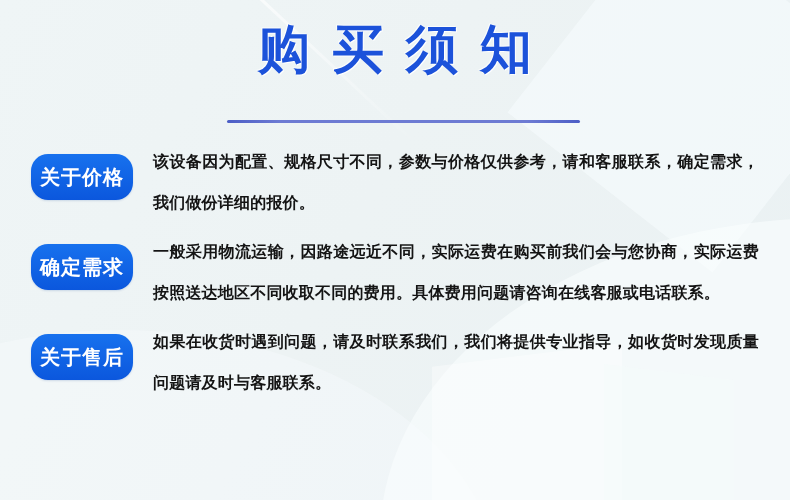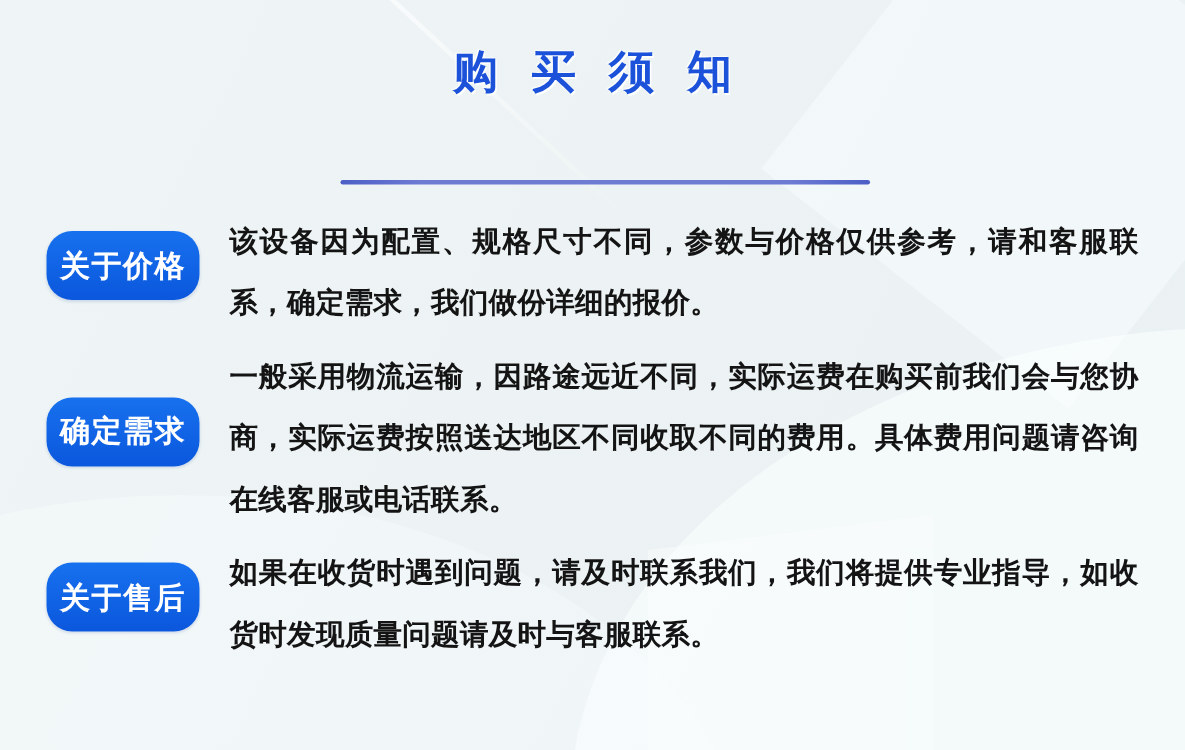--- a/index.html
+++ b/index.html
@@ -57,21 +57,21 @@
     transform: rotate(38deg);
   }
 
   
   .header { position: relative; text-align: center; padding-top: 24px; }
   .title {
     display: inline-block;
     margin: 0 -22px 0 0;
     font-family: "DejaVu Serif", "Liberation Serif", serif;
     font-weight: bold;
-    font-size: 30px;
+    font-size: 52px;
     line-height: 50px;
     color: #1c52da;
     letter-spacing: 22px;
     text-shadow: 1px 1px 0 rgba(255,255,255,0.95), -1px -1px 0 rgba(255,255,255,0.7);
     white-space: nowrap;
   }
   .divider {
     position: absolute;
     left: 227px; top: 120px;
     width: 353px; height: 3px;
@@ -103,21 +103,21 @@
     display: flex;
     align-items: center;
     justify-content: center;
     letter-spacing: 1px;
     transform: translateY(-5px);
     box-shadow: 0 1px 2px rgba(10, 60, 150, 0.15);
     white-space: nowrap;
   }
   .notice-text {
     width: 606px;
-    font-size: 19px;
+    font-size: 16px;
     line-height: 41px;
     font-weight: bold;
     color: #141414;
     letter-spacing: 0.2px;
     text-align: justify;
   }
 </style>
 </head>
 <body>
 

